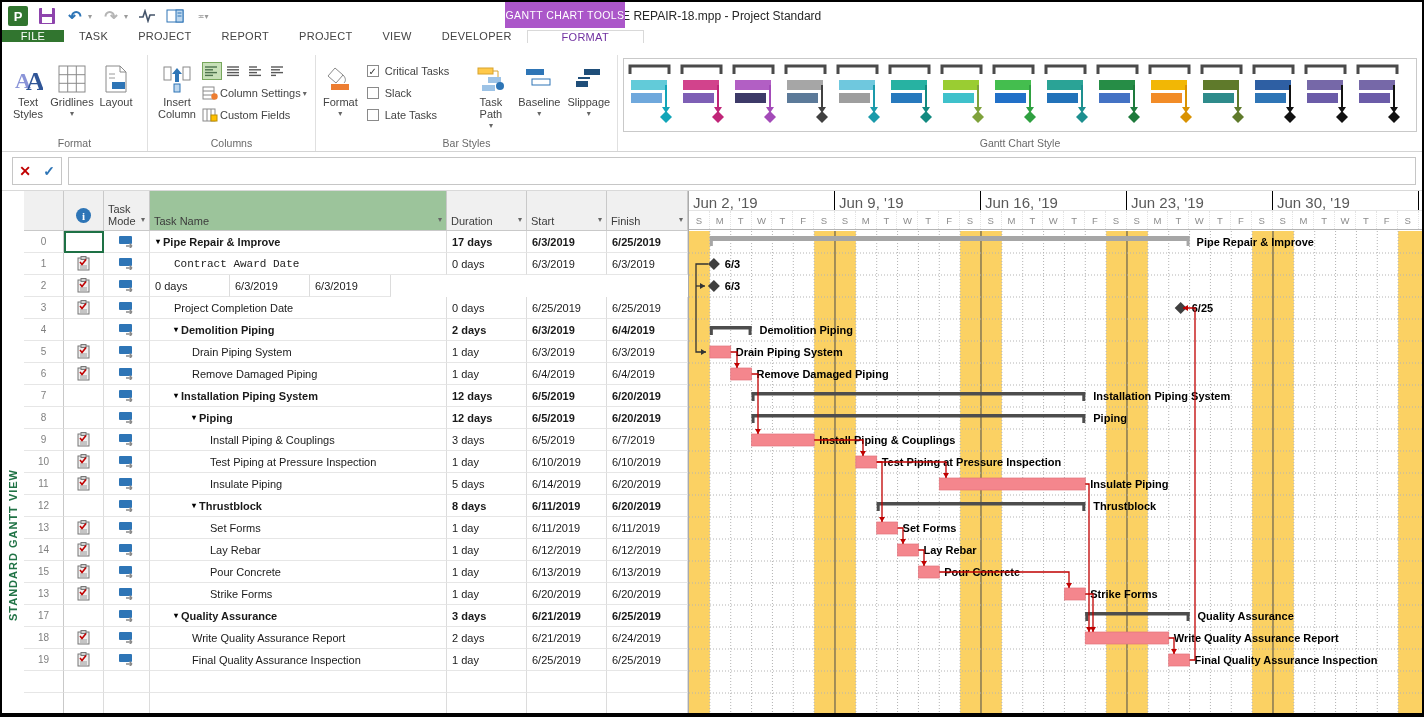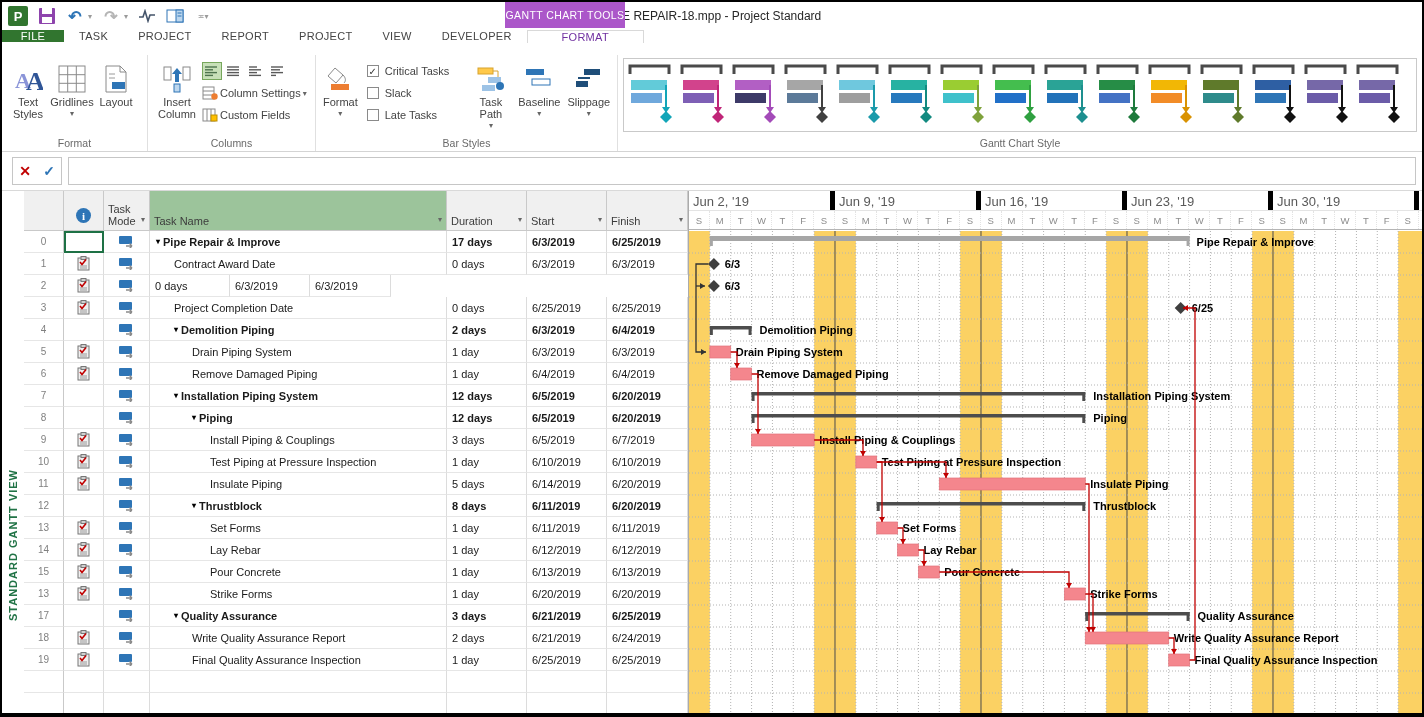--- a/index.html
+++ b/index.html
@@ -71,21 +71,21 @@
   .tc.num { justify-content:center; color:#808080; font-size:10px; border-right:1px solid #C9C9C9; }
   .tc.icon-c { justify-content:center; }
   .tc.val { padding-left:5px; }
   .trow.bold .tc.val, .trow.bold .tc.name { font-weight:bold; }
   .tc.name { padding-right:2px; }
   .sumark { font-size:8px; margin-right:3px; color:#000; }
   .selcell { outline:2px solid #1E7145; outline-offset:-2px; }
   
   #gantt { position:absolute; left:686px; top:0; width:738px; height:100%; border-left:1px solid #ABABAB; background:#fff; }
   #g-weeks { display:flex; height:20px; border-bottom:1px solid #E4E4E4; }
-  .gweek { width:146px; flex:0 0 auto; font-size:13px; color:#595959; padding:3px 0 0 4px; border-right:5px solid #000000; cursor:pointer; overflow:hidden; white-space:nowrap;}
+  .gweek { width:146px; flex:0 0 auto; font-size:15px; color:#595959; padding:3px 0 0 4px; border-right:1px solid #000000; cursor:pointer; overflow:hidden; white-space:nowrap;}
   #g-days { display:flex; height:19px; border-bottom:1px solid #B5B5B5; }
   .gday { width:20.857px; flex:0 0 auto; font-size:9.5px; color:#8C8C8C; display:flex; align-items:center; justify-content:center; border-right:1px dotted #E3E3E3; cursor:pointer; }
   #g-body { position:absolute; left:0; top:40px; width:738px; height:485px; }
 </style>
 </head>
 <body>
 
 <div id="win">
 
   <div id="titlebar">
@@ -503,21 +503,21 @@
                 <line x1="4" y1="12" x2="11" y2="12" stroke="#999"></line>
                 <path d="M4 6 l2 2.5 4 -5" fill="none" stroke="#C00000" stroke-width="1.6"></path>
               </svg>
             </div>
             <div class="tc icon-c c-mode">
               <svg width="18" height="13" viewBox="0 0 18 13">
                 <rect x="1" y="1" width="13" height="8" rx="1" fill="#2E75B6"></rect>
                 <path d="M8 11 h6 m0 0 l-2.5 -2.5 M14 11 l-2.5 2.5" stroke="#8A8A8A" stroke-width="1.4" fill="none"></path>
               </svg>
             </div>
-            <div class="tc name c-name" style="padding-left: 24px;">
+            <div class="tc name c-name" style="padding-left: 24px; font-family: Liberation Mono, monospace;">
               <span>Contract Award Date</span>
             </div>
             <div class="tc val c-dur">0 days</div>
             <div class="tc val c-start">6/3/2019</div>
             <div class="tc val c-fin">6/3/2019</div>
           </div>
           <div class="trow">
             <div class="tc num c-num">2</div>
             <div class="tc icon-c c-info">
               <svg width="15" height="15" viewBox="0 0 15 15">

